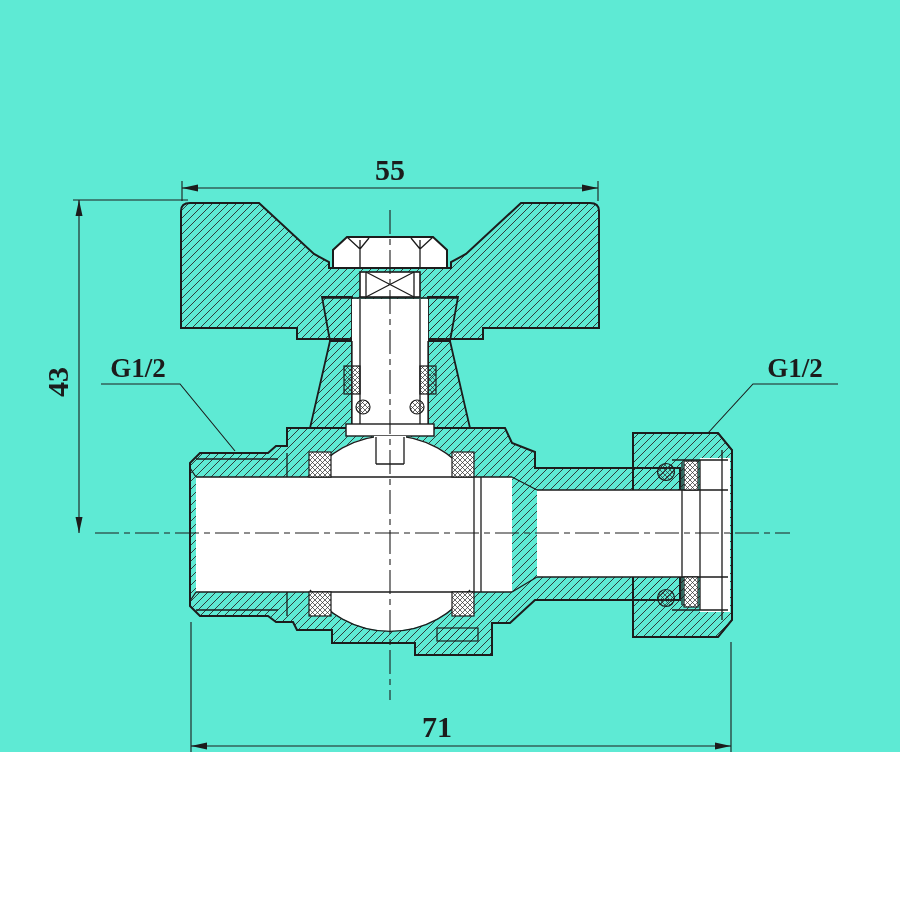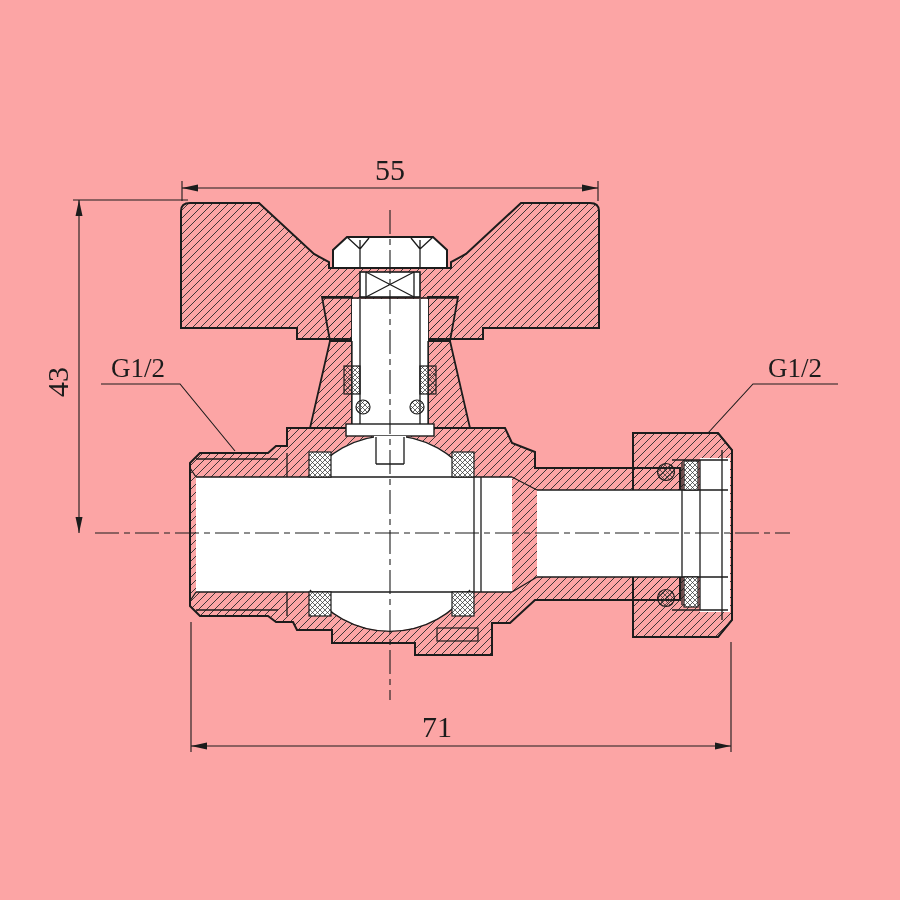--- a/index.html
+++ b/index.html
@@ -1,17 +1,17 @@
 <!DOCTYPE html>
 <html><head>
 <meta charset="utf-8">
 <style>
   html,body{margin:0;padding:0;background:#ffffff;}
-  .page{width:900px;height:900px;background:#fca5a5;position:relative;overflow:hidden;
-        font-family:"Liberation Serif","DejaVu Serif",serif;}
+  .page{width:900px;height:752px;background:#5eead4;position:relative;overflow:hidden;
+        font-family:"Liberation Serif","DejaVu Serif",serif;font-weight:bold;}
   svg{display:block;}
   .thin{fill:none;stroke:#1c1c1c;stroke-width:1.3;}
   .dim{fill:none;stroke:#1c1c1c;stroke-width:1.1;}
   .cl{fill:none;stroke:#1c1c1c;stroke-width:1.1;stroke-dasharray:24 5 6 5;}
   .dimtext{fill:#1c1c1c;font-size:30px;font-family:"Liberation Serif","DejaVu Serif",serif;}
   .lbltext{fill:#1c1c1c;font-size:27px;font-family:"Liberation Serif","DejaVu Serif",serif;}
   .arrow{fill:#1c1c1c;stroke:none;}
   .white{fill:#ffffff;stroke:none;}
 </style>
 </head>

